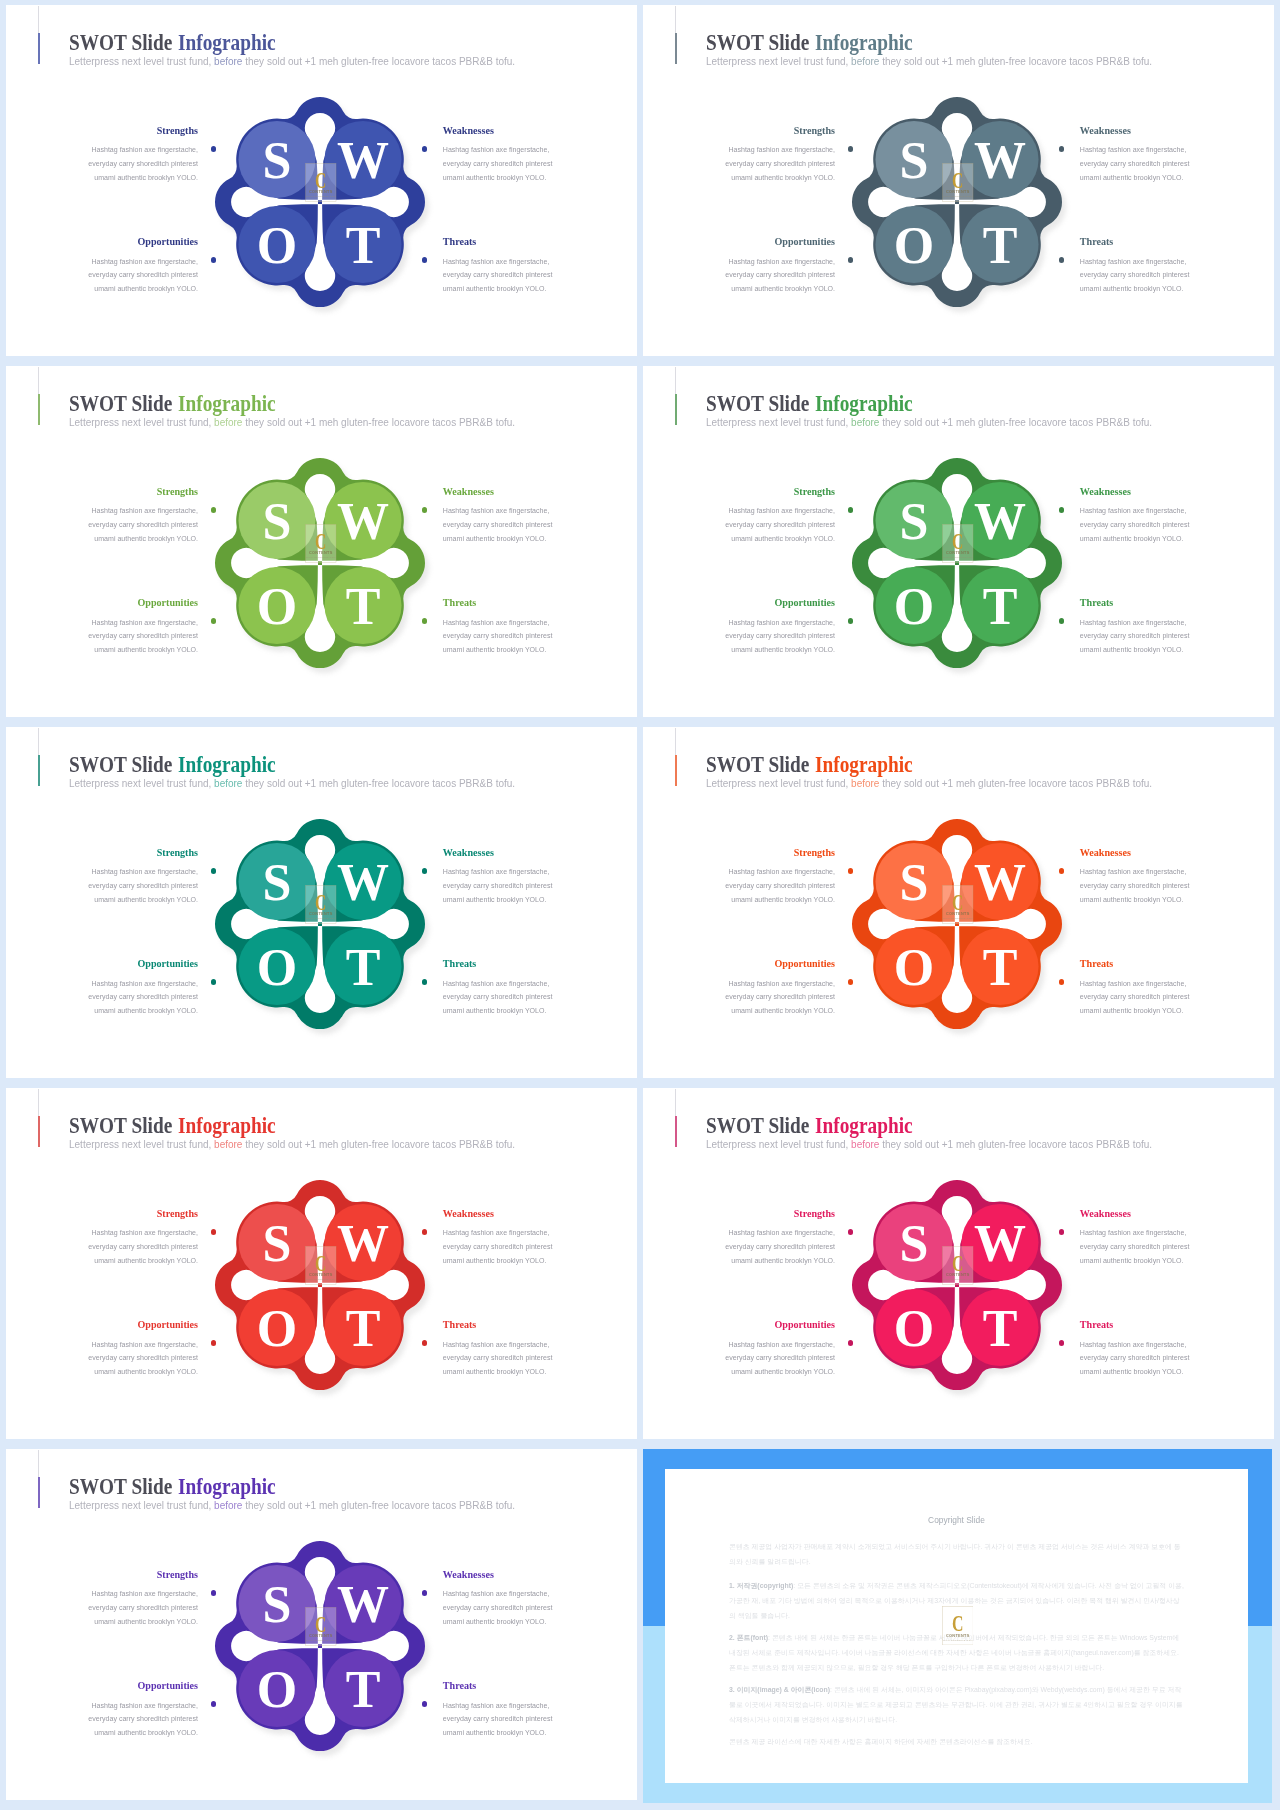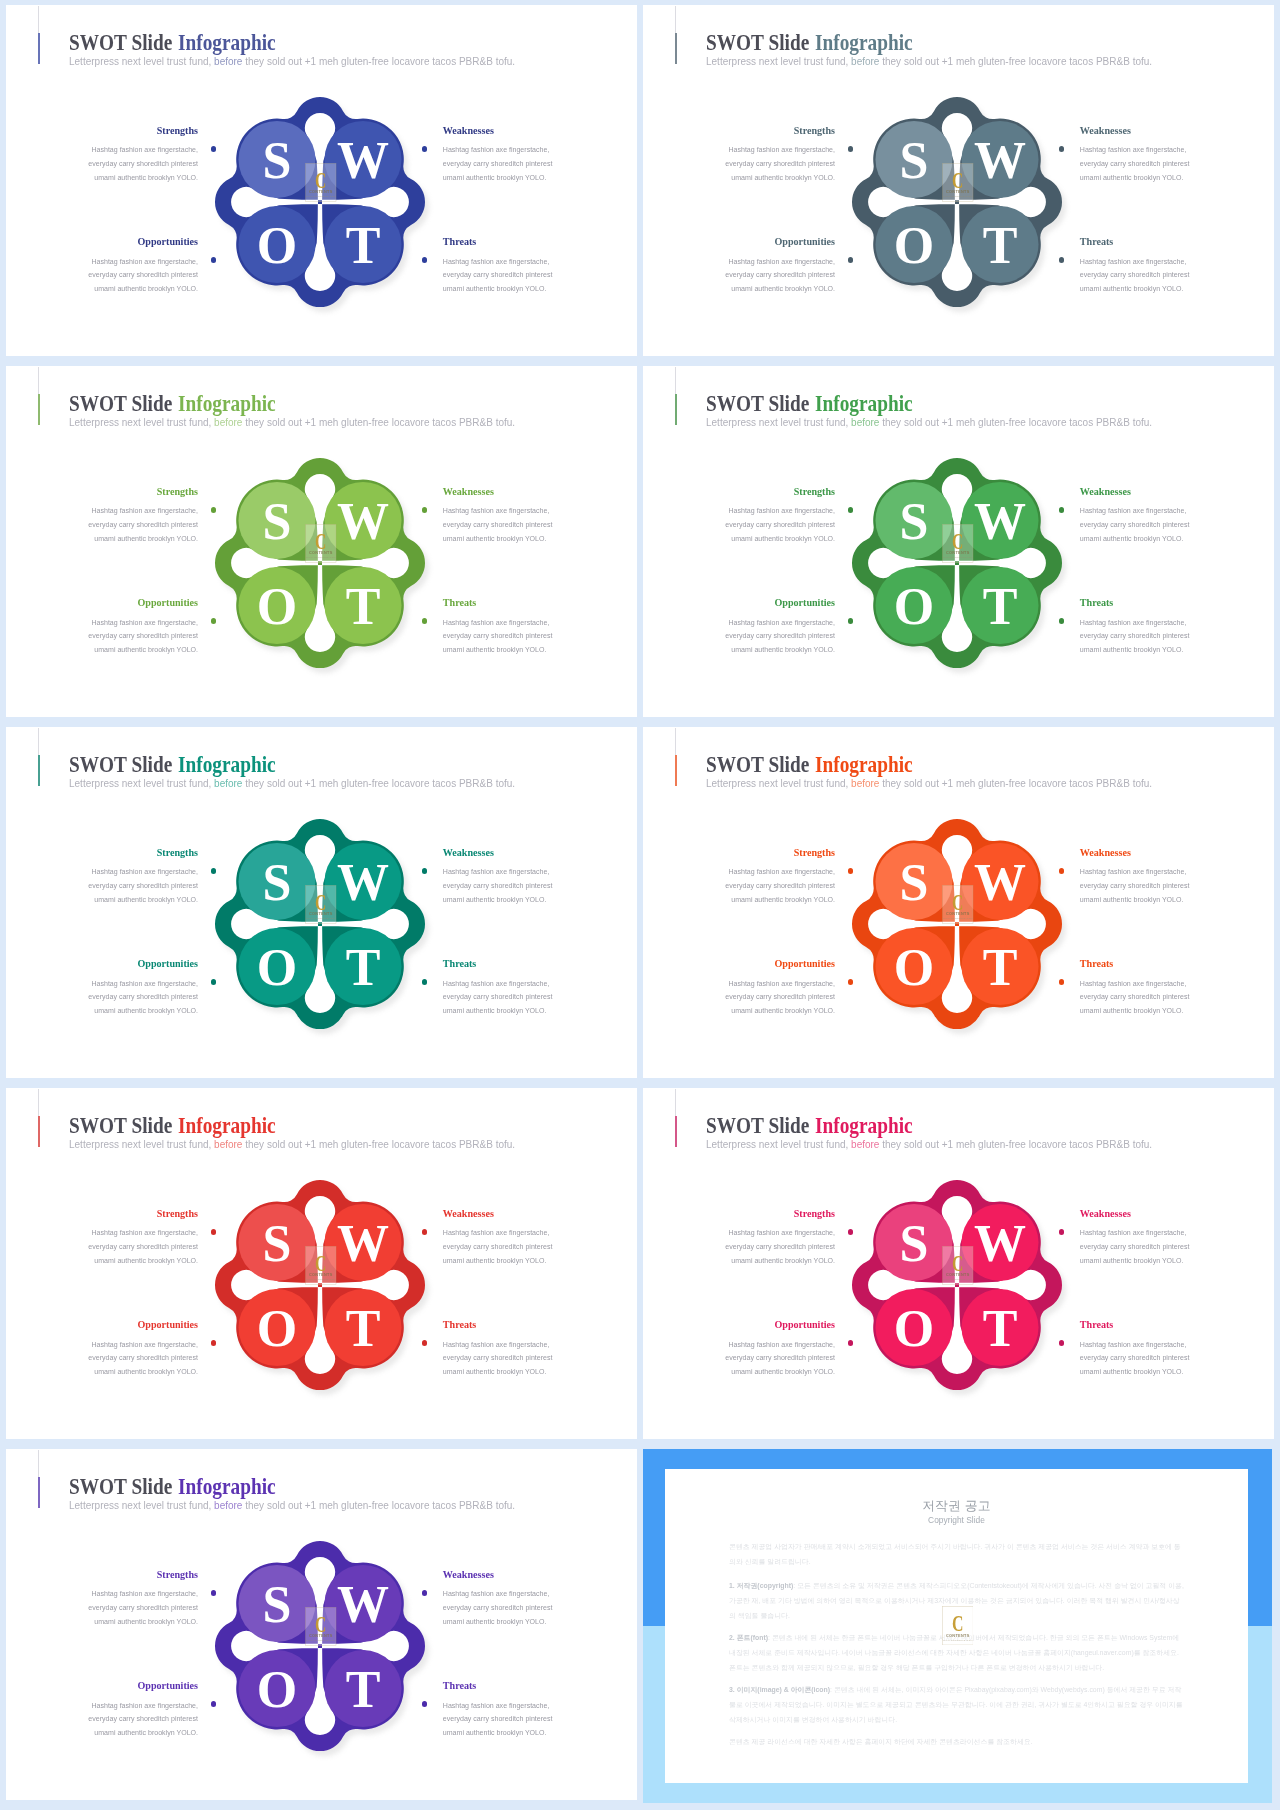--- a/index.html
+++ b/index.html
@@ -565,21 +565,20 @@
         <rect x="0.4" y="0.4" width="31.2" height="39.2" fill="#ffffff" fill-opacity="0.30" stroke="#b9a87c" stroke-width="0.5" stroke-opacity="0.55"></rect>
         <text x="16" y="25.5" font-family="Liberation Serif,serif" font-weight="700" font-size="23" fill="#c49a2e" fill-opacity="0.95" text-anchor="middle" transform="scale(0.70,1) translate(6.86,0)">C</text>
         <text x="16" y="31.2" font-family="Liberation Sans,sans-serif" font-weight="700" font-size="3.9" fill="#7e7047" fill-opacity="0.8" text-anchor="middle" letter-spacing="0.35">CONTENTS</text>
         <text x="16" y="35.2" font-family="Liberation Sans,sans-serif" font-size="2.3" fill="#9b9070" fill-opacity="0.62" text-anchor="middle" letter-spacing="0.3">WWW.CONTENTS.COM</text>
       </svg>
     </div>
     <div class="cpy" style="left:643px;top:1449px">
       <div class="bg1"></div>
       <div class="bg2"></div>
       <div class="card">
-        <h1>저작권 공고</h1>
         <h2>Copyright Slide</h2>
         <div class="p" style="top:70px">콘텐츠 제공업 사업자가 판매/배포 계약시 소개되었고 서비스되어 주시기 바랍니다. 귀사가 이 콘텐츠 제공업 서비스는 것은 서비스 계약과 보호에 동의와 신뢰를 알려드립니다.</div>
         <div class="p" style="top:109px"><b>1. 저작권(copyright)</b><span>: 모든 콘텐츠의 소유 및 저작권은 콘텐츠 제작스피디오오(Contentstokeout)에 제작사에게 있습니다. 사전 승낙 없이 고필적 이용, 가공한 재, 배포 기타 방법에 의하여 영리 목적으로 이용하시거나 제3자에게 이용하는 것은 금지되어 있습니다. 이러한 목적 행위 발견시 민사/형사상의 책임을 물습니다.</span></div>
         <div class="p" style="top:161.5px"><b>2. 폰트(font)</b><span>: 콘텐츠 내에 된 서체는 한글 폰트는 네이버 나눔글꼴로 서체가 네이버에서 제작되었습니다. 한글 외의 모든 폰트는 Windows System에 내장된 서체로 준비드 제작사입니다. 네이버 나눔글꼴 라이선스에 대한 자세한 사항은 네이버 나눔글꼴 홈페이지(hangeul.naver.com)를 참조하세요. 폰트는 콘텐츠와 함께 제공되지 않으므로, 필요할 경우 해당 폰트를 구입하거나 다른 폰트로 변경하여 사용하시기 바랍니다.</span></div>
         <div class="p" style="top:213px"><b>3. 이미지(image) &amp; 아이콘(icon)</b><span>: 콘텐츠 내에 된 서체는, 이미지와 아이콘은 Pixabay(pixabay.com)와 Webdy(webdys.com) 등에서 제공한 무료 저작물로 이곳에서 제작되었습니다. 이미지는 별도으로 제공되고 콘텐츠와는 무관합니다. 이에 관한 권리, 귀사가 별도로 4인하시고 필요할 경우 이미지를 삭제하시거나 이미지를 변경하여 사용하시기 바랍니다.</span></div>
         <div class="p" style="top:265.5px">콘텐츠 제공 라이선스에 대한 자세한 사항은 홈페이지 하단에 자세한 콘텐츠라이선스를 참조하세요.</div>
       </div>
       <div style="position:absolute;left:298.8px;top:156.9px;width:31.6px;height:39.4px"><svg style="width:31.6px;height:39.4px" viewBox="0 0 32 40">
           <rect x="0.4" y="0.4" width="31.2" height="39.2" fill="#ffffff" fill-opacity="0.30" stroke="#b9a87c" stroke-width="0.5" stroke-opacity="0.55"></rect>
           <text x="16" y="25.5" font-family="Liberation Serif,serif" font-weight="700" font-size="23" fill="#c49a2e" fill-opacity="0.95" text-anchor="middle" transform="scale(0.70,1) translate(6.86,0)">C</text>

